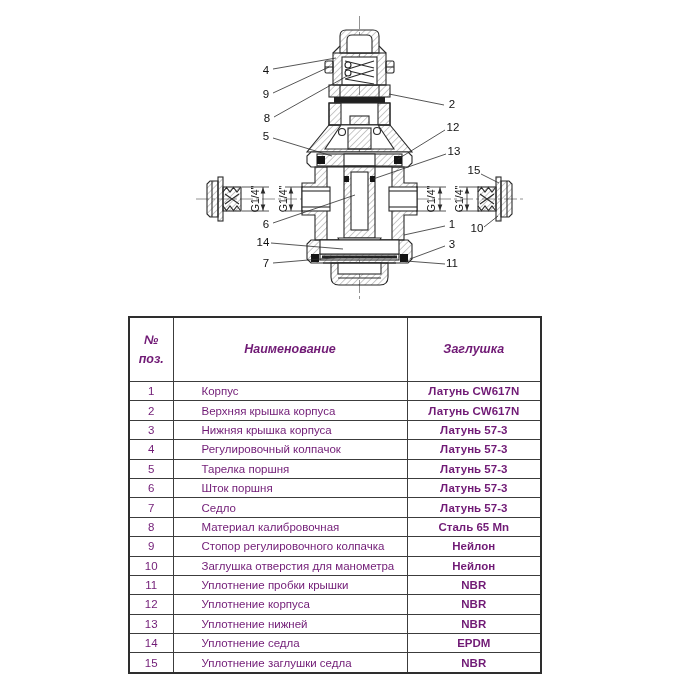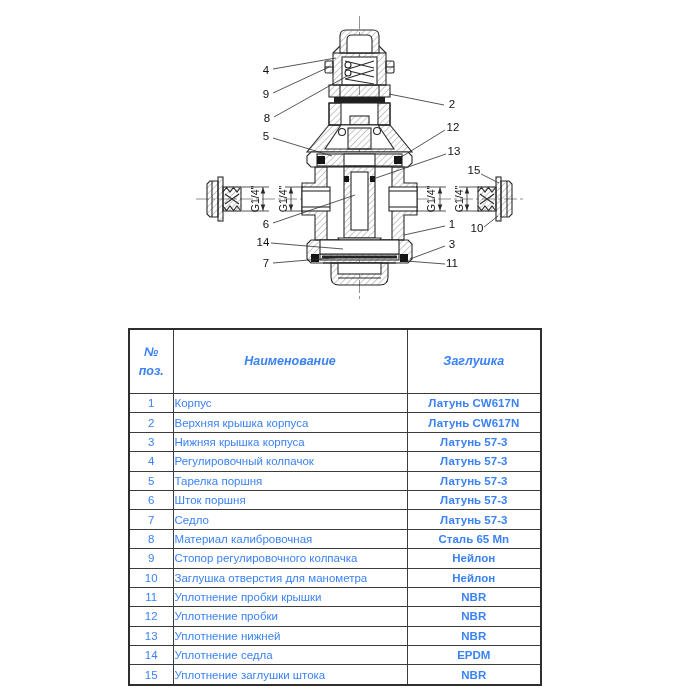--- a/index.html
+++ b/index.html
@@ -1,32 +1,32 @@
 <!DOCTYPE html>
 <html><head>
 <meta charset="utf-8">
 <style>
   html,body{margin:0;padding:0;background:#fff;}
   #stage{position:relative;width:700px;height:700px;background:#ffffff;overflow:hidden;
          font-family:"Liberation Sans",sans-serif;}
   svg text{font-family:"Liberation Sans",sans-serif;}
   .callout-label{font-size:11.5px;fill:#111;}
   .dim-label{font-size:10.5px;fill:#111;}
-  .parts-table{position:absolute;left:128px;top:328px;width:412px;border-collapse:collapse;
-               table-layout:fixed;color:#3b82f6;border:2px solid #2e2e2e;}
+  .parts-table{position:absolute;left:128px;top:316px;width:412px;border-collapse:collapse;
+               table-layout:fixed;color:#701a75;border:2px solid #2e2e2e;}
   .parts-table th,.parts-table td{border:1px solid #3c3c3c;vertical-align:middle;
                overflow:hidden;white-space:nowrap;}
   .parts-table th{height:61px;font-size:12.5px;font-style:italic;font-weight:bold;
                text-align:center;white-space:normal;line-height:1.5;}
   .parts-table td{height:18.4px;font-size:11.5px;padding:0;}
   .col-pos{width:44px;}
   .col-name{width:234px;}
   .col-mat{width:134px;}
   td.cell-pos{text-align:center;}
-  td.cell-name{text-align:left;padding-left:1px;}
+  td.cell-name{text-align:left;padding-left:28px;}
   td.cell-mat{text-align:center;font-weight:bold;}
 </style>
 </head>
 <body>
 
 <div id="stage">
 
 <svg width="700" height="312" viewBox="0 0 700 312" style="position:absolute;left:0;top:0;">
   <defs>
     <pattern id="hatch" patternUnits="userSpaceOnUse" width="4.5" height="4.5" patternTransform="rotate(45)">
@@ -290,34 +290,34 @@
           <td class="cell-name">Заглушка отверстия для манометра</td>
           <td class="cell-mat">Нейлон</td>
         </tr>
     <tr>
           <td class="cell-pos">11</td>
           <td class="cell-name">Уплотнение пробки крышки</td>
           <td class="cell-mat">NBR</td>
         </tr>
     <tr>
           <td class="cell-pos">12</td>
-          <td class="cell-name">Уплотнение пробки</td>
+          <td class="cell-name">Уплотнение корпуса</td>
           <td class="cell-mat">NBR</td>
         </tr>
     <tr>
           <td class="cell-pos">13</td>
           <td class="cell-name">Уплотнение нижней</td>
           <td class="cell-mat">NBR</td>
         </tr>
     <tr>
           <td class="cell-pos">14</td>
           <td class="cell-name">Уплотнение седла</td>
           <td class="cell-mat">EPDM</td>
         </tr>
     <tr>
           <td class="cell-pos">15</td>
-          <td class="cell-name">Уплотнение заглушки штока</td>
+          <td class="cell-name">Уплотнение заглушки седла</td>
           <td class="cell-mat">NBR</td>
         </tr>
   </tbody>
 </table>
 
 </div>
 
 </body></html>

